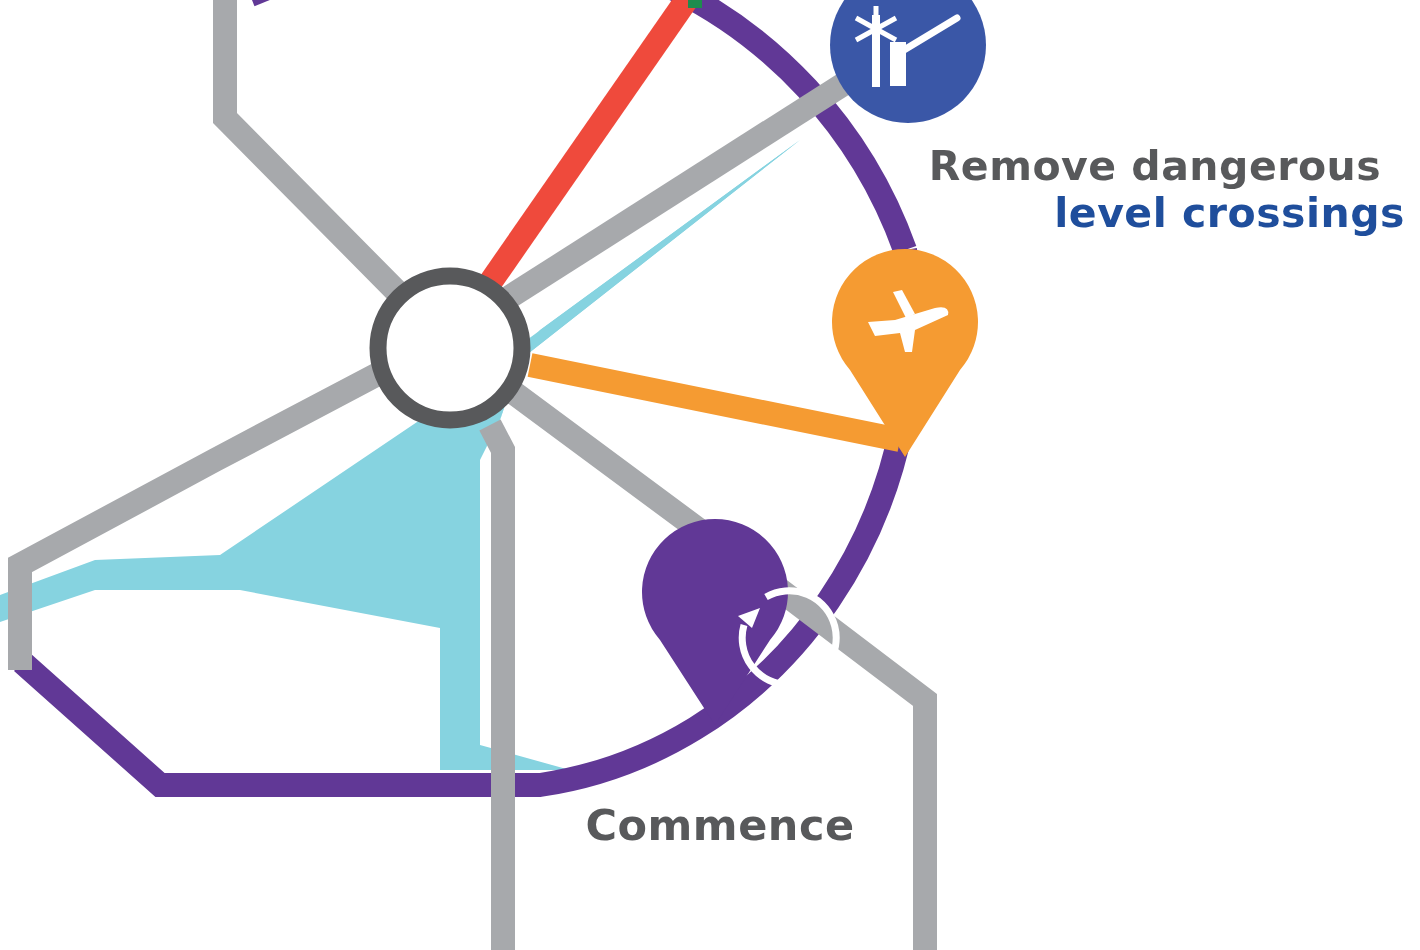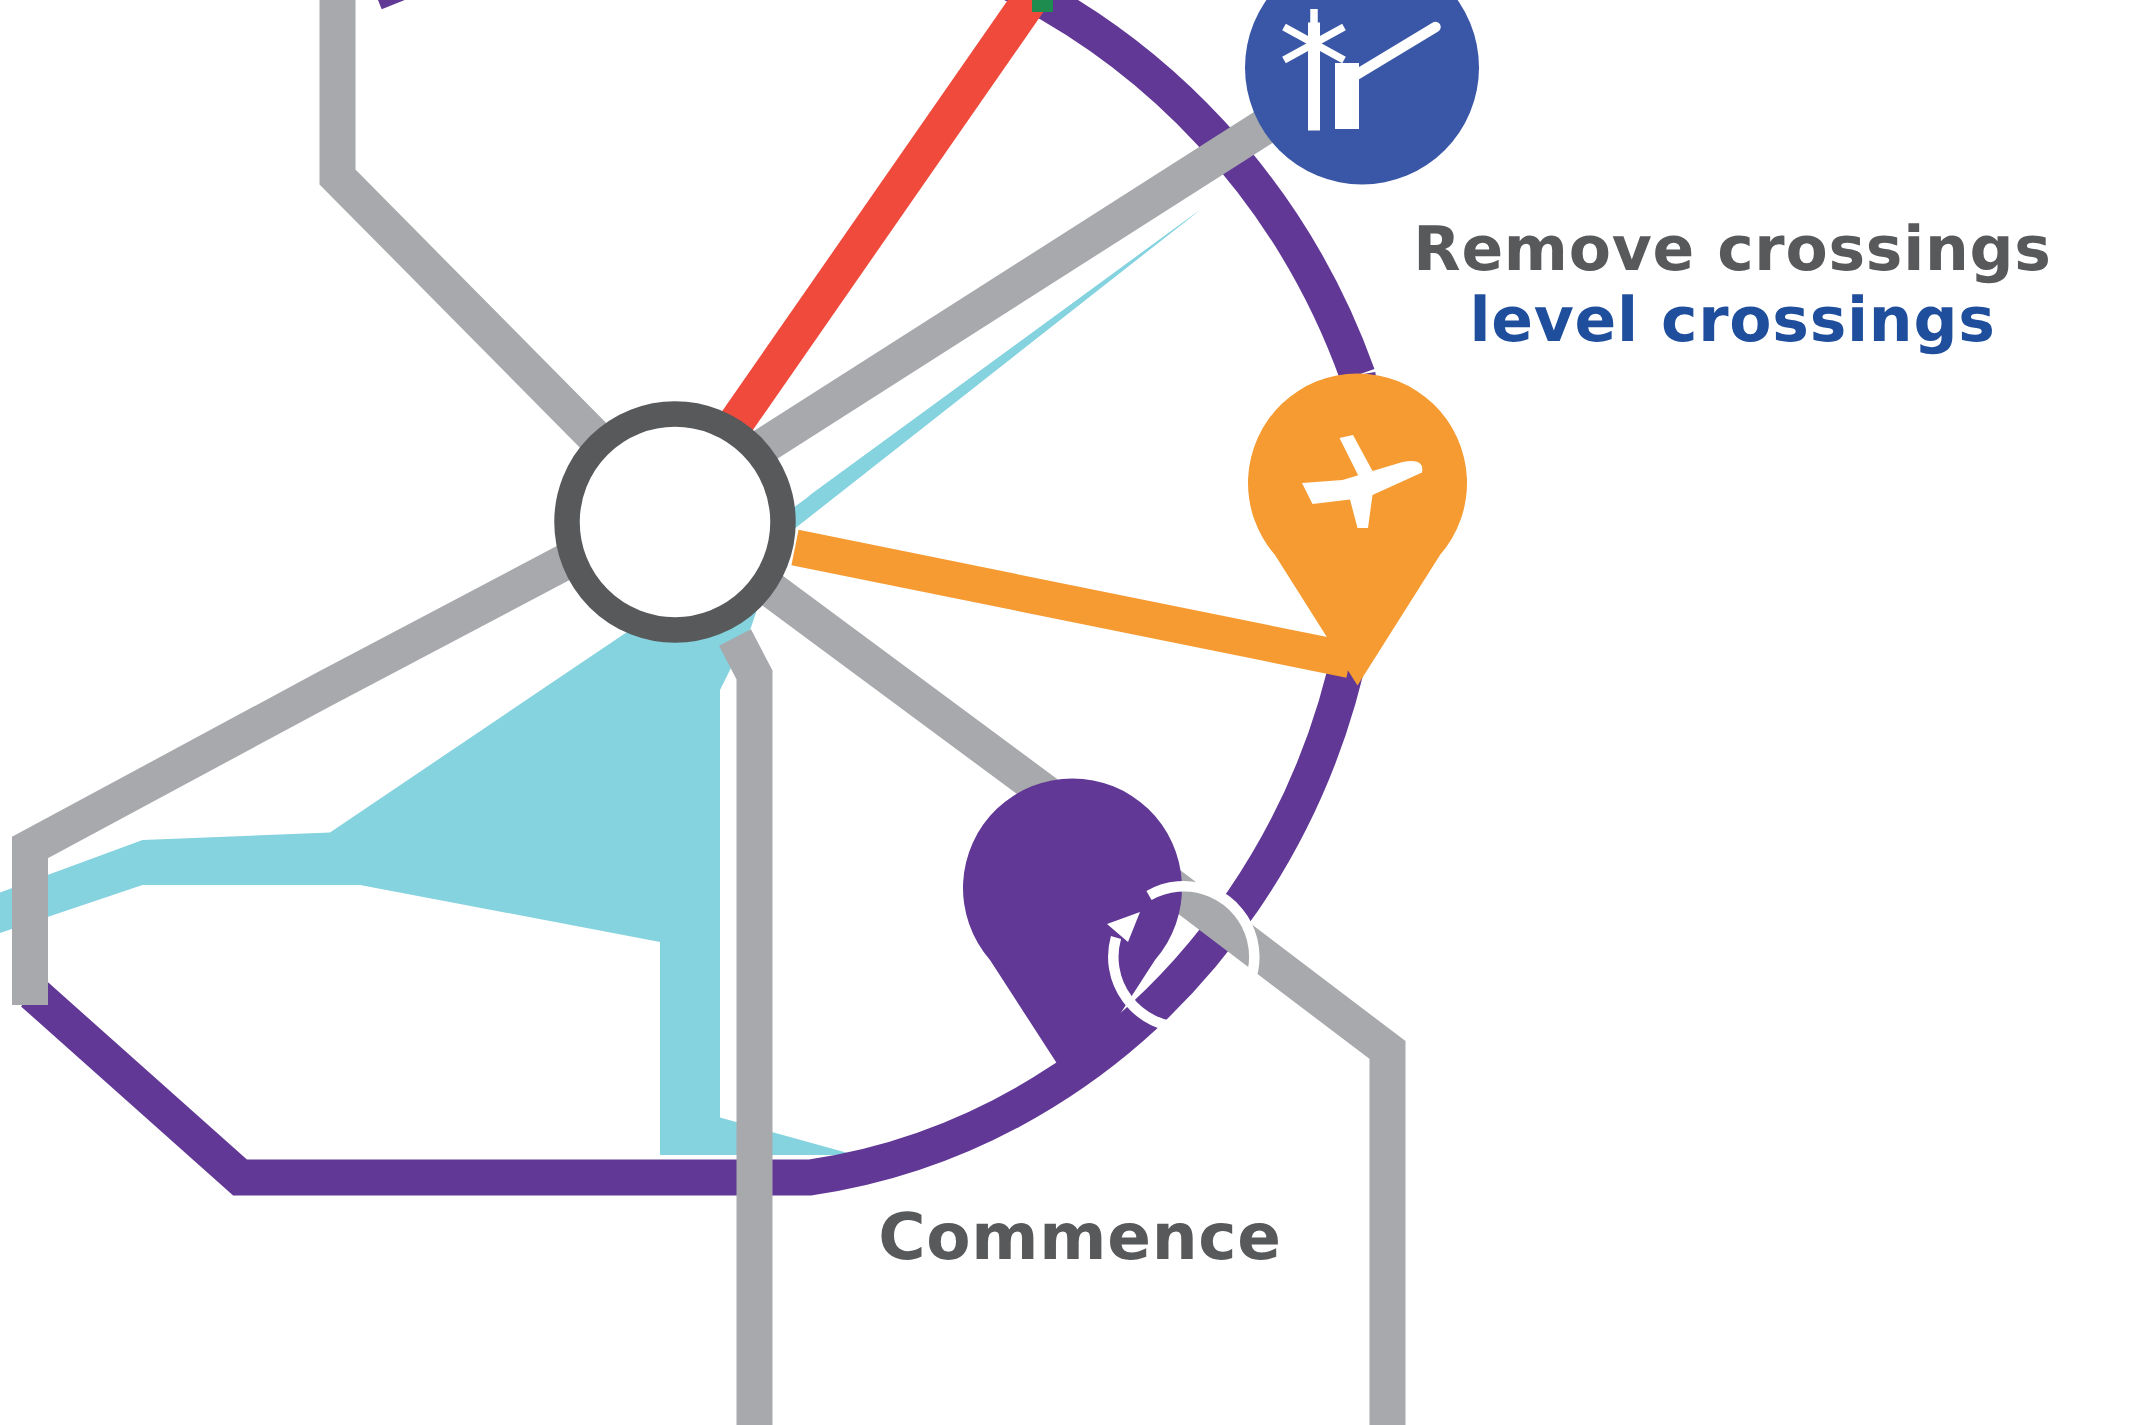--- a/index.html
+++ b/index.html
@@ -10,21 +10,21 @@
       font-family: "DejaVu Sans", sans-serif;
       font-weight: bold;
       text-align: center;
       line-height: 1.0;
       letter-spacing: 0.5px;
     }
     .label .dark { color: #58595b; }
     .label .blue { color: #1f4e9c; }
     .label .purple { color: #613896; }
     #label-crossings { left: 905px; top: 146px; width: 500px; font-size: 41px; }
-    #label-crossings .line2 { display: block; margin-top: 6px; }
+    #label-crossings .line2 { display: block; margin-top: 6px; text-align: right; }
     #label-circle { left: 530px; top: 800px; width: 380px; font-size: 43px; }
     #label-circle span.row { display: block; margin-top: 4px; }
   </style>
 </head>
 <body>
 
 <svg id="diagram" viewBox="0 0 1420 950" xmlns="http://www.w3.org/2000/svg">
 
   <g>
     <polygon fill="#86d3e0" points="
@@ -88,19 +88,19 @@
   <g>
     <path d="M 715,725 L 660,640 A 73 73 0 1 1 770,640 Z" fill="#613896"></path>
     <g>
       <path d="M 766,597 A 47 47 0 1 1 744,625" fill="none" stroke="#ffffff" stroke-width="7"></path>
       <polygon points="738,616 760,608 752,628" fill="#ffffff"></polygon>
     </g>
   </g>
 </svg>
 
 <div id="label-crossings" class="label">
-  <span class="dark">Remove crossings</span>
+  <span class="dark">Remove dangerous</span>
   <span class="blue line2">level crossings</span>
 </div>
 
 <div id="label-circle" class="label">
   <span class="dark row">Commence</span>
 </div>
 
 </body></html>

